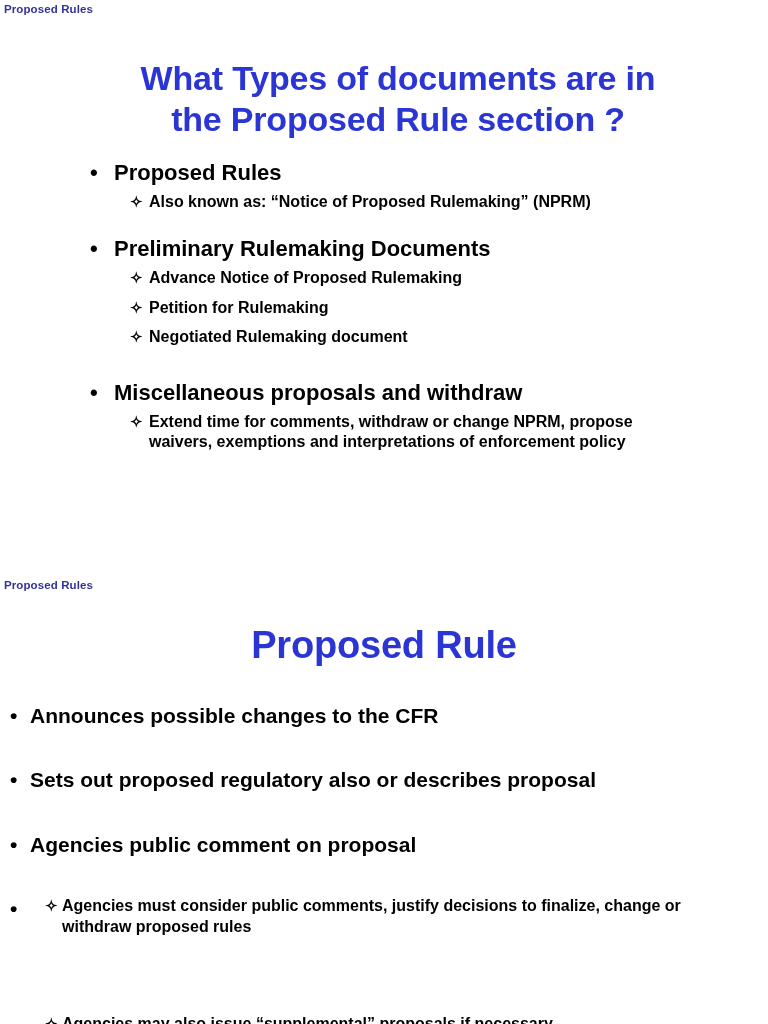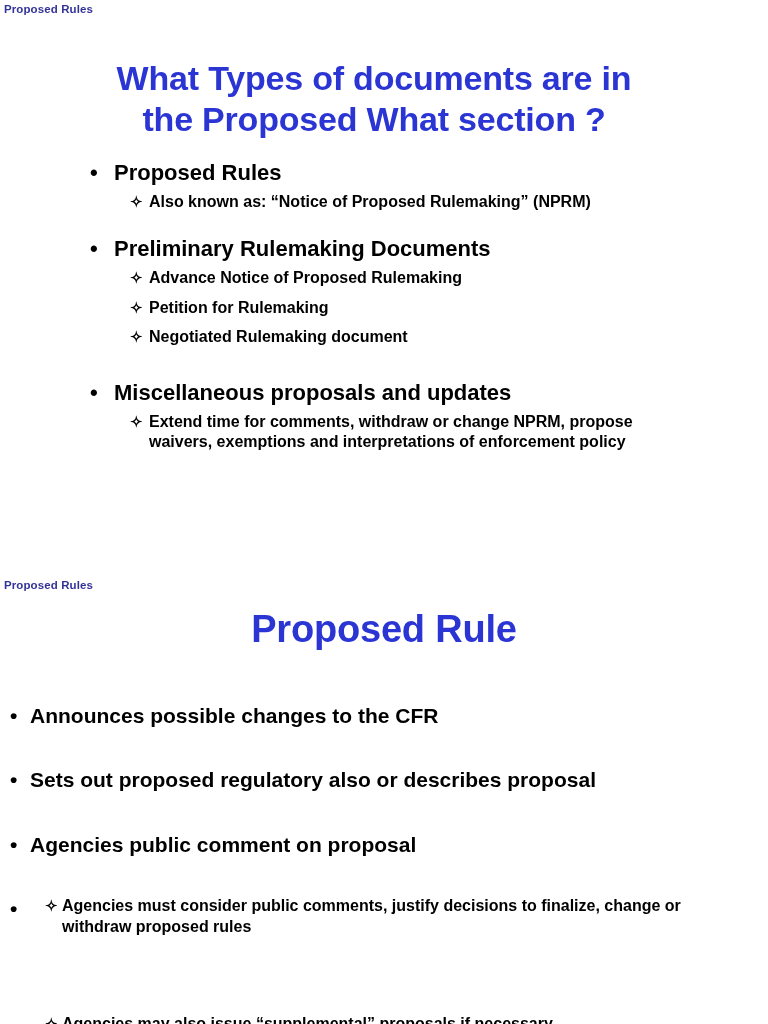--- a/index.html
+++ b/index.html
@@ -54,21 +54,21 @@
     height: 560px;
   }
   #slide-1 .slide-header {
     position: absolute;
     top: 3px;
     left: 2px;
   }
   #slide-1 .slide-title {
     position: absolute;
     top: 35px;
-    left: 44px;
+    left: 68px;
     width: 660px;
     font-size: 34px;
     letter-spacing: -0.2px;
   }
 
   .body-1 {
     position: absolute;
     top: 160px;
     left: 0;
     width: 768px;
@@ -120,21 +120,21 @@
     width: 768px;
     height: 454px;
   }
   #slide-2 .slide-header {
     position: absolute;
     top: 9px;
     left: 2px;
   }
   #slide-2 .slide-title {
     position: absolute;
-    top: 11px;
+    top: 27px;
     left: 0;
     width: 768px;
     font-size: 38px;
     letter-spacing: -0.2px;
   }
 
   .body-2 {
     position: absolute;
     top: 133px;
     left: 0;
@@ -195,21 +195,21 @@
 <body>
 
 <div class="page">
 
   <section class="slide" id="slide-1">
 
     <div class="slide-header">Proposed Rules</div>
 
     <h1 class="slide-title">
       <span>What Types of documents are in</span><br>
-      <span>the Proposed What section ?</span>
+      <span>the Proposed Rule section ?</span>
     </h1>
 
     <div class="body-1">
 
       <div class="b1-group">
         <div class="b1-main">
           <span class="dot">•</span>
           <span>Proposed Rules</span>
         </div>
         <div class="b1-sub">
@@ -233,21 +233,21 @@
         </div>
         <div class="b1-sub">
           <span class="dia">✧</span>
           <span>Negotiated Rulemaking document</span>
         </div>
       </div>
 
       <div class="b1-group" style="margin-top:32px;">
         <div class="b1-main">
           <span class="dot">•</span>
-          <span>Miscellaneous proposals and updates</span>
+          <span>Miscellaneous proposals and withdraw</span>
         </div>
         <div class="b1-sub" style="padding-right:110px;">
           <span class="dia">✧</span>
           <span>Extend time for comments, withdraw or change NPRM, propose waivers, exemptions and interpretations of enforcement policy</span>
         </div>
       </div>
 
     </div>
   </section>
 

